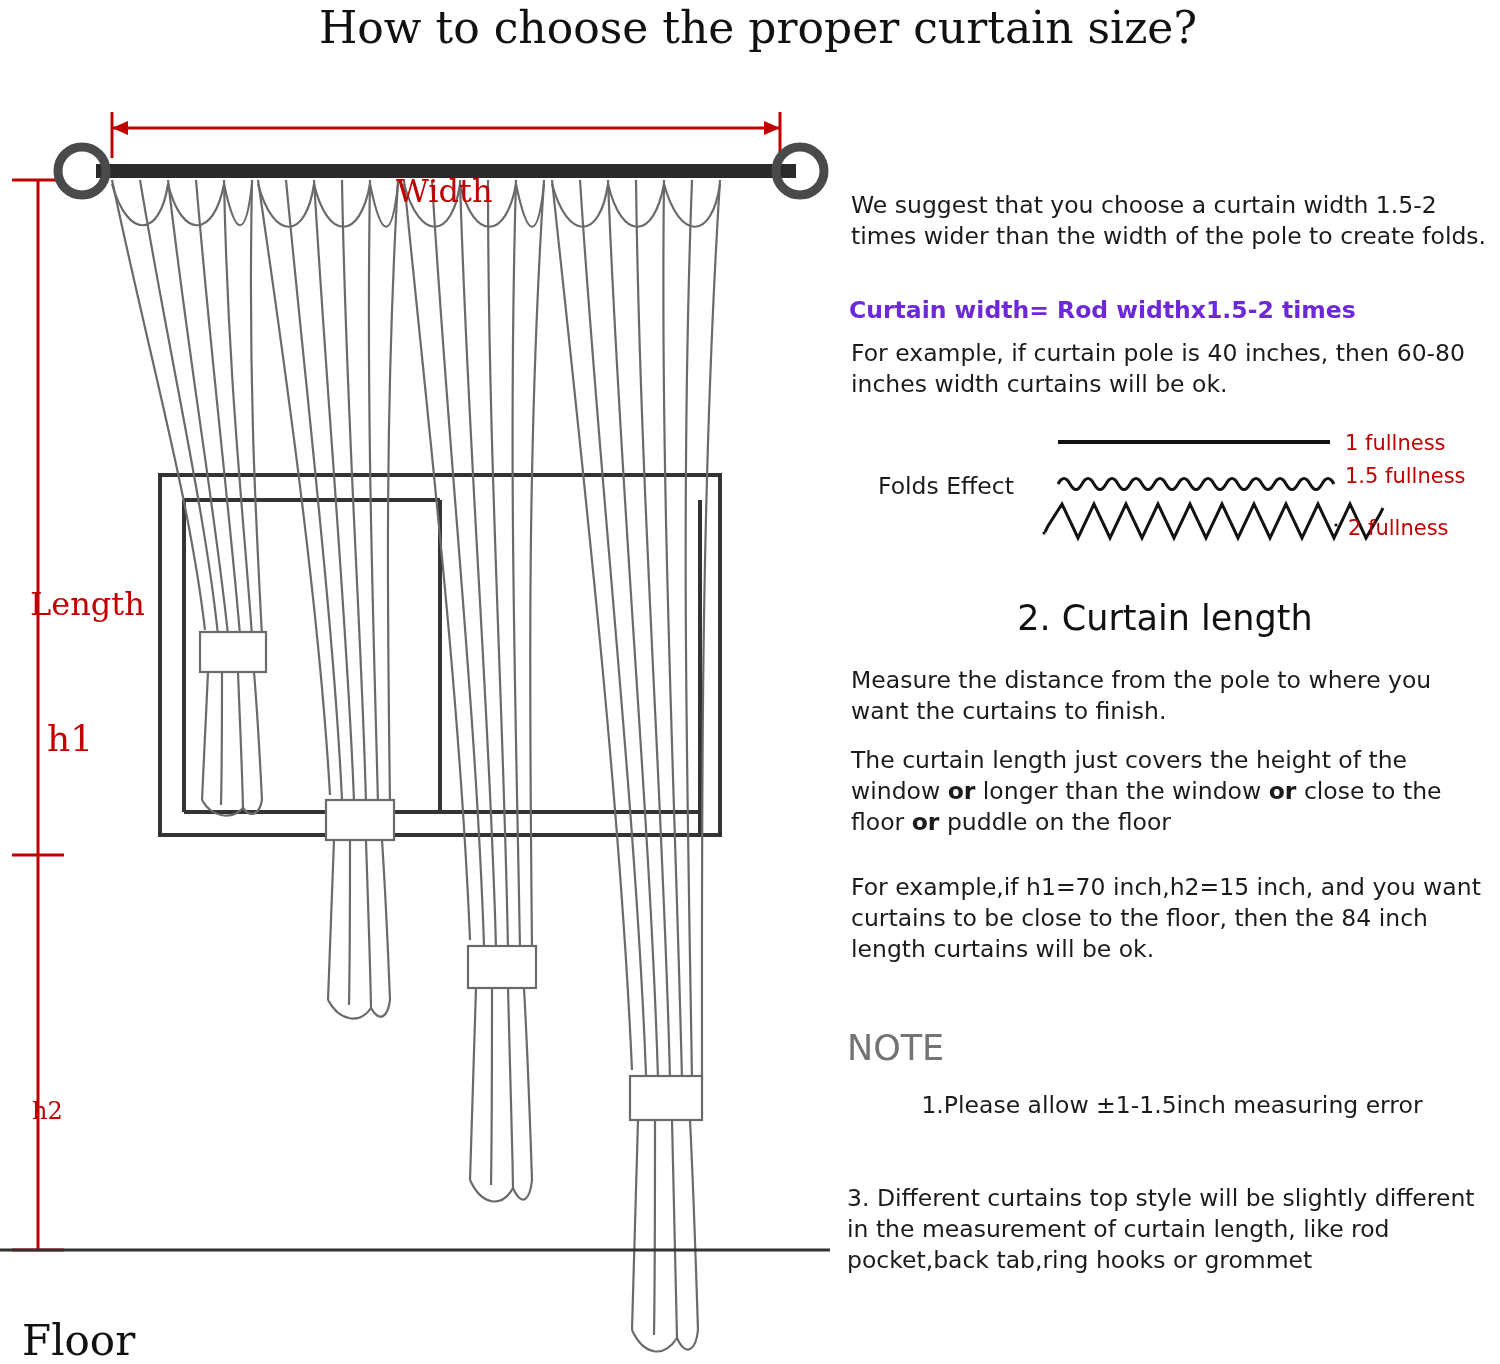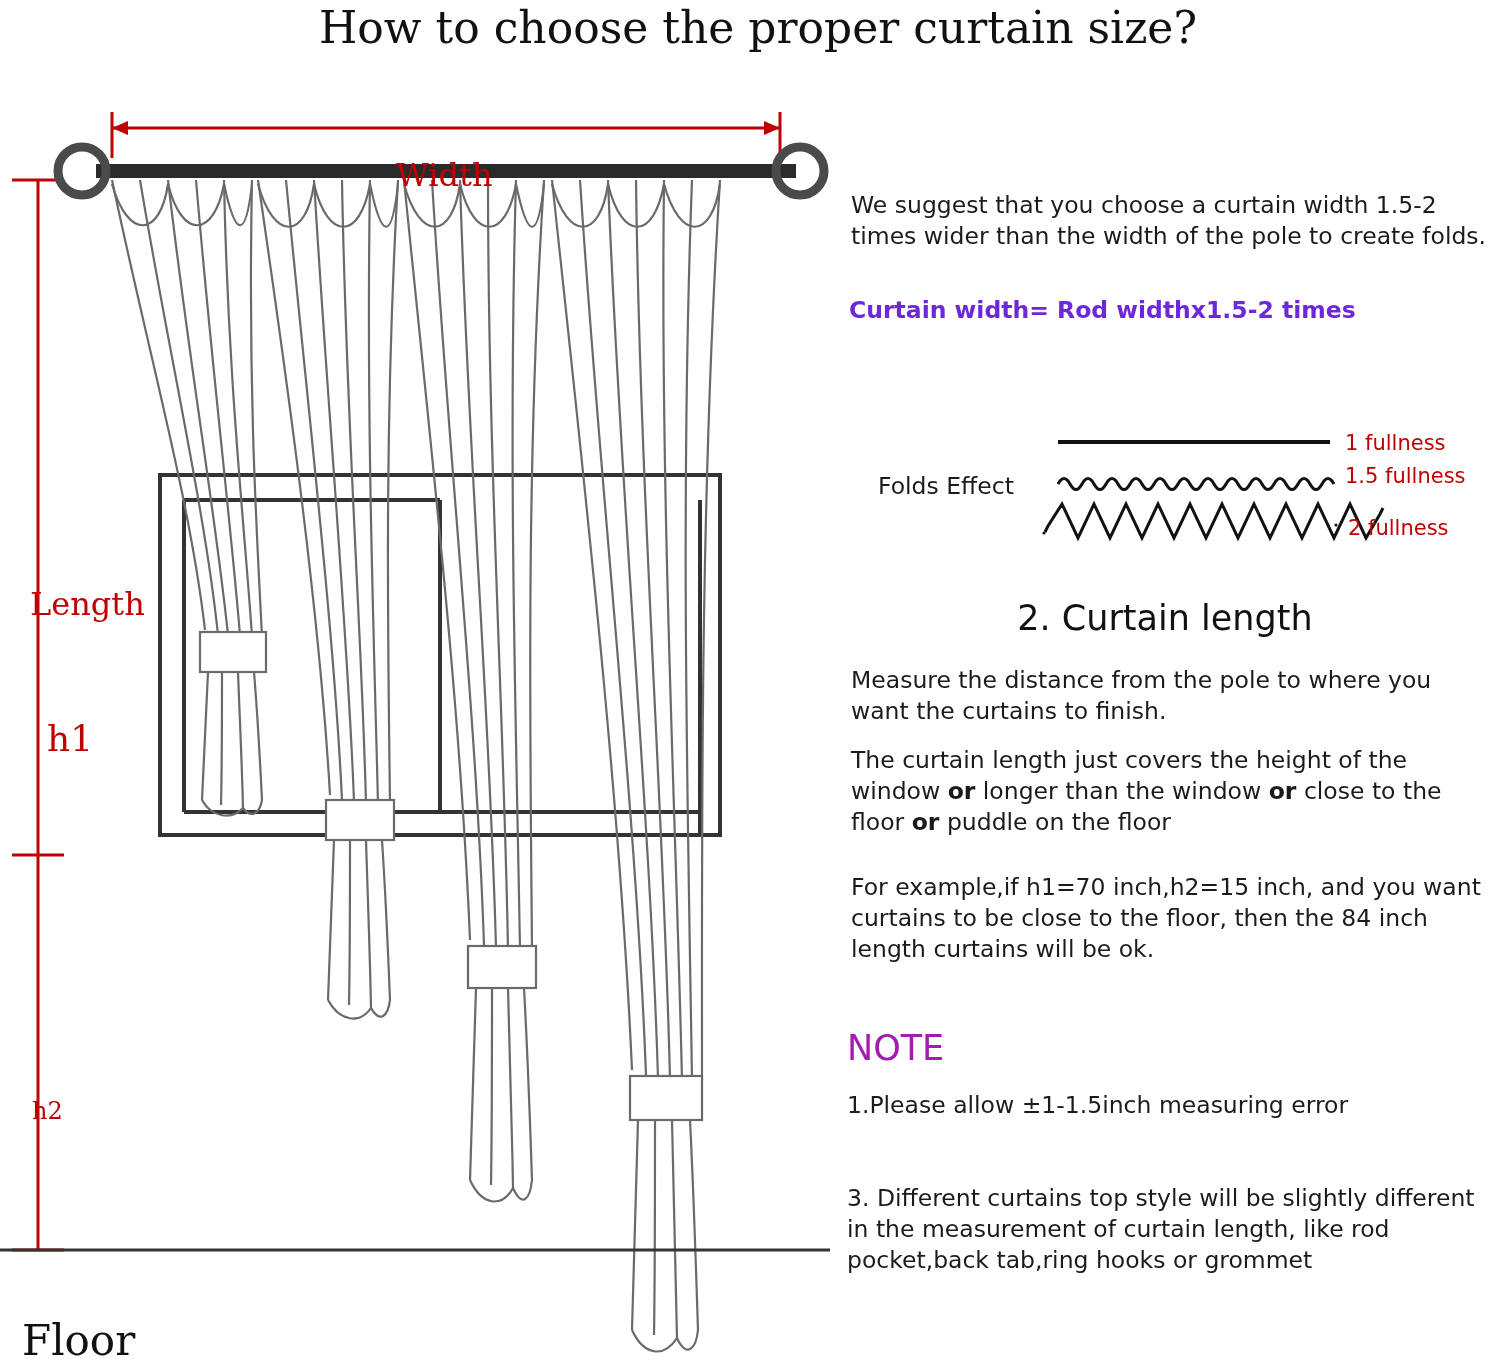--- a/index.html
+++ b/index.html
@@ -44,21 +44,21 @@
     height: 1300px;
   }
   .diagram svg { display: block; }
 
   .lbl {
     position: absolute;
     font-family: "DejaVu Serif", serif;
     color: #c00000;
     white-space: nowrap;
   }
-  .lbl-width   { left: 396px; top: 96px; font-size: 32px; }
+  .lbl-width   { left: 396px; top: 112px; font-size: 32px; }
   .lbl-length  { left: 30px;  top: 525px; font-size: 32px; }
   .lbl-h1      { left: 47px;  top: 658px; font-size: 36px; }
   .lbl-h2      { left: 32px;  top: 1037px; font-size: 24px; }
   .lbl-floor {
     position: absolute;
     left: 22px;
     top: 1256px;
     font-family: "DejaVu Serif", serif;
     font-size: 42px;
     color: #111111;
@@ -120,21 +120,21 @@
     color: #c00000;
     white-space: nowrap;
   }
   .fl1 { left: 500px; top: 11px; }
   .fl2 { left: 500px; top: 44px; }
   .fl3 { left: 503px; top: 96px; }
 
   .note-title {
     font-family: "DejaVu Sans", sans-serif;
     font-size: 35px;
-    color: #a21caf;
+    color: #737373;
   }
   .note-p {
     font-family: "DejaVu Sans", sans-serif;
     font-size: 23.5px;
     line-height: 31px;
     color: #1b1b1b;
   }
 </style>
 </head>
 <body>
@@ -256,20 +256,21 @@
     <div class="lbl-floor">Floor</div>
   </div>
 
   <div class="right">
 
 
     <div class="abs p" style="left:6px; top:190px; width:640px;">We suggest that you choose a curtain width 1.5-2 times wider than the width of the pole to create folds.</div>
 
     <div class="abs strong-line" style="left:4px; top:295px; width:640px;">Curtain width= Rod widthx1.5-2 times</div>
 
+    <div class="abs p" style="left:6px; top:338px; width:648px;">For example, if curtain pole is 40 inches, then 60-80 inches width curtains will be ok.</div>
 
     <div class="folds">
       <span class="folds-label">Folds Effect</span>
       <svg width="655" height="135" viewBox="0 0 655 135" xmlns="http://www.w3.org/2000/svg">
         <line x1="213" y1="22" x2="485" y2="22" stroke="#111111" stroke-width="4"></line>
         <path d="M213 64 q6 -11 12 0 q6 11 12 0 q6 -11 12 0 q6 11 12 0 q6 -11 12 0 q6 11 12 0 q6 -11 12 0 q6 11 12 0 q6 -11 12 0 q6 11 12 0 q6 -11 12 0 q6 11 12 0 q6 -11 12 0 q6 11 12 0 q6 -11 12 0 q6 11 12 0 q6 -11 12 0 q6 11 12 0 q6 -11 12 0 q6 11 12 0 q6 -11 12 0 q6 11 12 0 q6 -11 12 0" fill="none" stroke="#111111" stroke-width="3"></path>
         <path d="M200 112 l3 -6 l14 -22 l16 34 l16 -34 l16 34 l16 -34 l16 34 l16 -34 l16 34 l16 -34 l16 34 l16 -34 l16 34 l16 -34 l16 34 l16 -34 l16 34 l16 -34 l16 34 l16 -34 l16 34 l14 -24 l3 -6" fill="none" stroke="#111111" stroke-width="3"></path>
         <circle cx="199" cy="113" r="1.6" fill="#111111"></circle>
         <circle cx="491" cy="105" r="1.6" fill="#111111"></circle>
       </svg>
@@ -283,17 +284,17 @@
     <div class="abs p" style="left:6px; top:745px; width:645px;">
       <span>The curtain length just covers the height of the window </span><b>or</b><span> longer than the window </span><b>or</b><span> close to the floor </span><b>or</b><span> puddle on the floor</span>
     </div>
 
     <div class="abs p" style="left:6px; top:665px; width:645px;">Measure the distance from the pole to where you want the curtains to finish.</div>
 
     <div class="abs p" style="left:6px; top:872px; width:645px;">For example,if h1=70 inch,h2=15 inch, and you want curtains to be close to the floor, then the 84 inch length curtains will be ok.</div>
 
     <div class="abs note-title" style="left:2px; top:1028px;">NOTE</div>
 
-    <div class="abs note-p" style="left:2px; top:1090px; width:650px;">1.Please allow ±1-1.5inch measuring error</div>
+    <div class="abs note-p" style="left:2px; top:1090px; width:650px;text-align:center;">1.Please allow ±1-1.5inch measuring error</div>
     <div class="abs note-p" style="left:2px; top:1183px; width:655px;">3. Different curtains top style will be slightly different in the measurement of curtain length, like rod pocket,back tab,ring hooks or grommet</div>
   </div>
 
 </div>
 
 </body></html>

